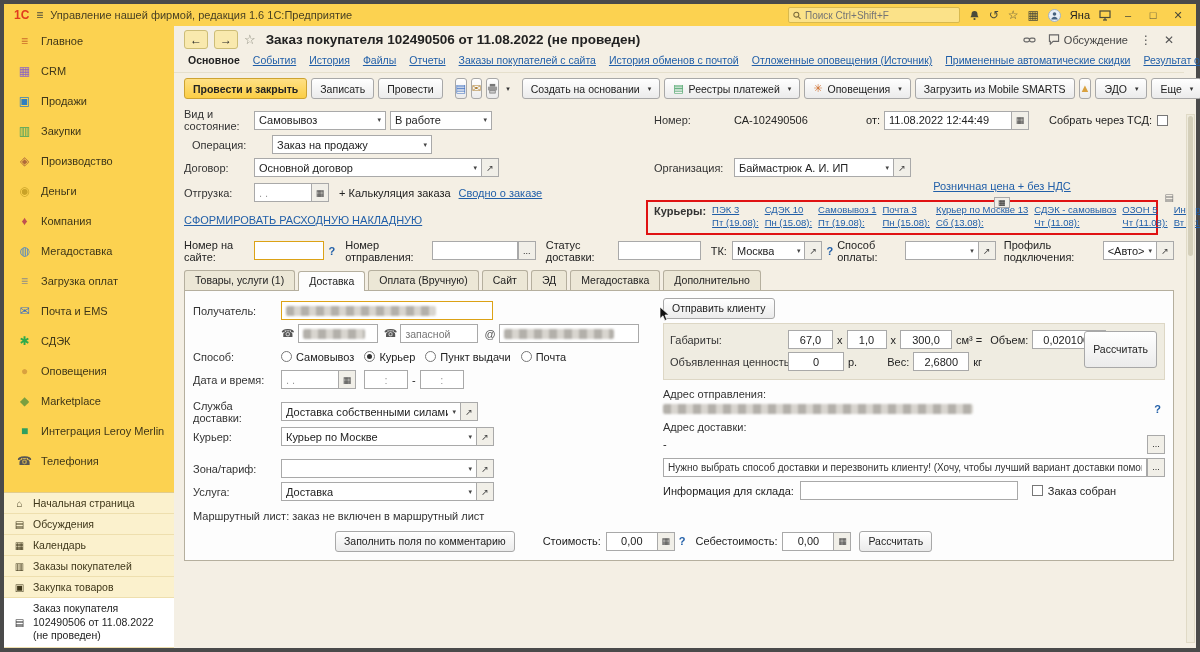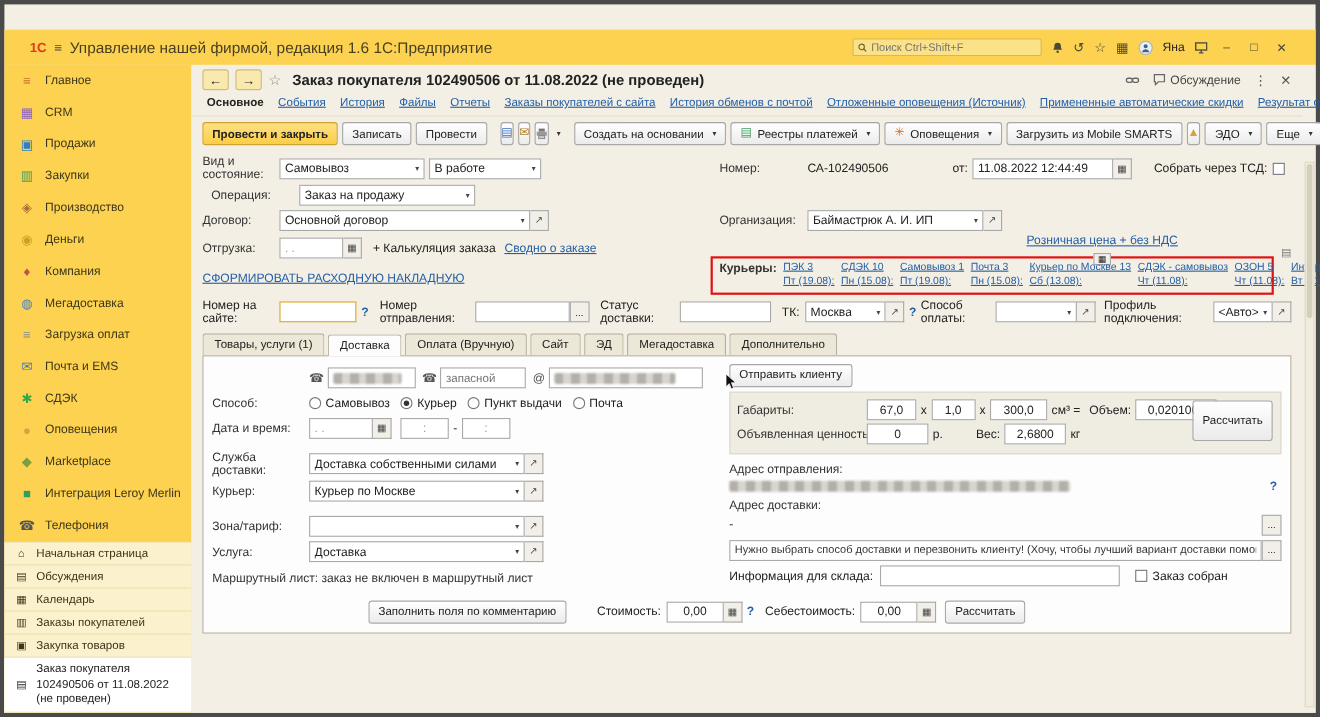--- a/index.html
+++ b/index.html
@@ -5,25 +5,25 @@
   * { box-sizing: border-box; margin: 0; padding: 0; }
   html,body { width:1200px; height:652px; overflow:hidden; }
   body {
     font-family: "Liberation Sans", "DejaVu Sans", sans-serif;
     font-size: 11px; color: #222; background:#8a8a8a;
   }
   .window { width:1200px; height:652px; border:4px solid #4a4a4a; background:#f4efe4;
             display:flex; flex-direction:column; }
 
   
-  .titlebar { height:32px; flex:0 0 auto; background:#fcd250; display:flex; align-items:center;
-              gap:7px; padding:0 23px;margin-top:23px; }
+  .titlebar { height:22px; flex:0 0 auto; background:#fcd250; display:flex; align-items:center;
+              gap:7px; padding:0 10px; }
   .logo { color:#e03a1e; font-weight:bold; font-size:12px; }
   .tb-ic { font-size:12px; color:#4a4a3a; cursor:pointer; line-height:1; }
-  .tb-title { font-size:14px; color:#473f22; }
+  .tb-title { font-size:11px; color:#473f22; }
   .tb-right { margin-left:auto; display:flex; align-items:center; gap:9px; }
   .search { display:flex; align-items:center; gap:4px; width:172px; height:16px;
             background:#fbe289; border:1px solid #d8b94e; border-radius:2px; padding:0 4px; }
   .search input { border:none; background:transparent; outline:none; width:100%;
                   font-size:10px; color:#6b6348; font-family:inherit; }
   .avatar { width:13px; height:13px; border-radius:50%; background:#e8eef5; border:1px solid #9fb3c8;
             display:inline-flex; align-items:center; justify-content:center; font-size:8px; color:#46627f; }
   .wc { width:16px; text-align:center; cursor:pointer; font-size:11px; color:#4a4a3a; }
 
   
@@ -519,20 +519,26 @@
         <div class="tab">Оплата (Вручную)</div>
         <div class="tab">Сайт</div>
         <div class="tab">ЭД</div>
         <div class="tab">Мегадоставка</div>
         <div class="tab">Дополнительно</div>
       </div>
 
       <div class="panel">
         <div class="pleft">
           <div class="prow">
+            <span class="pl">Получатель:</span>
+            <span class="field req" style="width:212px">
+              <span class="blur" style="width:150px"></span>
+            </span>
+          </div>
+          <div class="prow">
             <span class="pl"></span>
             <span class="phic">☎</span>
             <span class="field" style="width:80px">
               <span class="blur" style="width:62px"></span>
             </span>
             <span class="phic" style="margin-left:6px">☎</span>
             <input class="txt" style="width: 78px;" placeholder="запасной">
             <span class="phic" style="margin-left:6px">@</span>
             <span class="field" style="width:140px">
               <span class="blur" style="width:110px"></span>
@@ -558,21 +564,21 @@
             <span class="field timef" style="margin-left:8px">
               <span>:</span>
             </span>
             <span style="margin:0 4px">-</span>
             <span class="field timef">
               <span>:</span>
             </span>
           </div>
           <div class="prow" style="margin-top:10px">
             <span class="pl">Служба доставки:</span>
-            <span class="field" style="width:196px">
+            <span class="field" style="width:180px">
               <span class="val">Доставка собственными силами</span>
               <span class="fdd"></span>
             </span>
             <span class="openbtn"></span>
           </div>
           <div class="prow">
             <span class="pl">Курьер:</span>
             <span class="field" style="width:196px">
               <span class="val">Курьер по Москве</span>
               <span class="fdd"></span>

